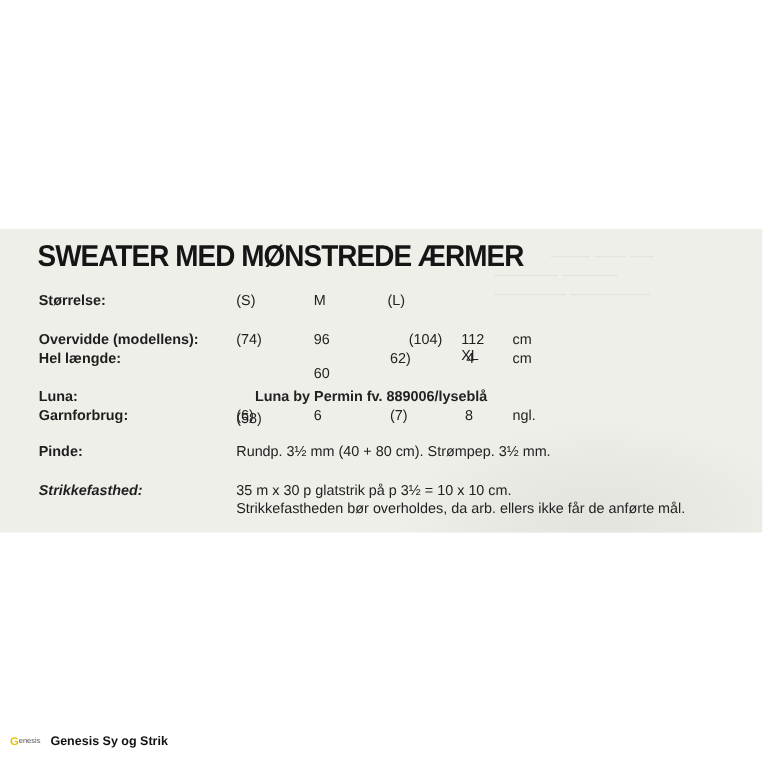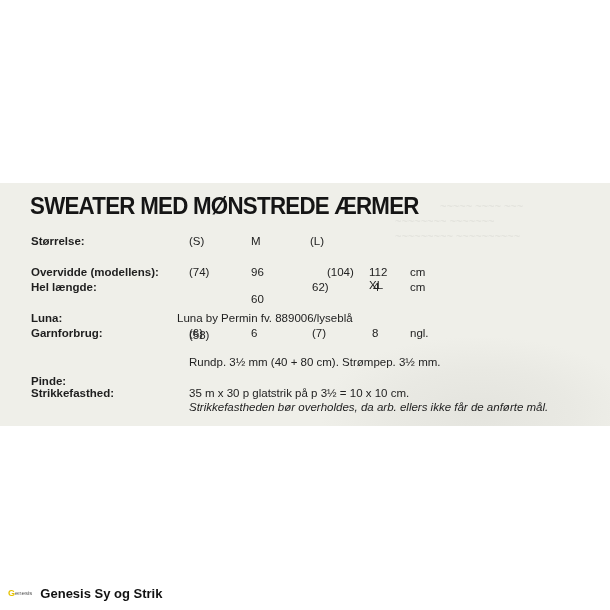--- a/index.html
+++ b/index.html
@@ -25,21 +25,21 @@
   .val {
     position:absolute; font-size:11.5px; color:#222; white-space:nowrap;
   }
   .footer {
     position:absolute; left:8px; top:587px; height:12px; display:flex; align-items:center; gap:8px;
   }
   .logo {
     font-size:6px; color:#555; display:flex; align-items:center;
   }
   .logo .g { color:#e6c200; font-weight:bold; font-size:9px; }
-  .brand { font-size:13px; font-weight:bold; color:#111; }
+  .brand { font-size:10px; font-weight:bold; color:#111; }
 </style>
 </head>
 <body>
 
 <div class="panel"></div>
 
 <div class="watermark" style="left:440px;top:200px;">~~~~~ ~~~~ ~~~</div>
 <div class="watermark" style="left:395px;top:215px;">~~~~~~~~ ~~~~~~~</div>
 <div class="watermark" style="left:395px;top:230px;">~~~~~~~~~ ~~~~~~~~~~</div>
 
@@ -59,35 +59,35 @@
 <div class="val" style="left:410px;top:266px;">cm</div>
 
 <div class="lbl" style="top:281px;">Hel længde:</div>
 <div class="val" style="left:189px;top:281px;margin-top:48px;">(58)</div>
 <div class="val" style="left:251px;top:281px;margin-top:12px;">60</div>
 <div class="val" style="left:312px;top:281px;text-align:right;">62)</div>
 <div class="val" style="left:373px;top:281px;">4</div>
 <div class="val" style="left:410px;top:281px;">cm</div>
 
 <div class="lbl" style="top:312px;">Luna:</div>
-<div class="val" style="left:177px;top:312px;">Luna by Permin fv. 889006/lyseblå</div>
+<div class="val" style="left:204px;top:312px;font-weight:bold;">Luna by Permin fv. 889006/lyseblå</div>
 
 <div class="lbl" style="top:327px;">Garnforbrug:</div>
 <div class="val" style="left:189px;top:327px;">(6)</div>
 <div class="val" style="left:251px;top:327px;">6</div>
 <div class="val" style="left:312px;top:327px;">(7)</div>
 <div class="val" style="left:372px;top:327px;">8</div>
 <div class="val" style="left:410px;top:327px;">ngl.</div>
 
-<div class="lbl" style="top:356px;margin-top:19px;">Pinde:</div>
+<div class="lbl" style="top:356px;">Pinde:</div>
 <div class="val" style="left:189px;top:356px;">Rundp. 3½ mm (40 + 80 cm). Strømpep. 3½ mm.</div>
 
-<div class="lbl" style="top:387px;">Strikkefasthed:</div>
+<div class="lbl" style="top:387px;font-style:italic;">Strikkefasthed:</div>
 <div class="val" style="left:189px;top:387px;">35 m x 30 p glatstrik på p 3½ = 10 x 10 cm.</div>
-<div class="val" style="left:189px;top:401px;font-style:italic;">Strikkefastheden bør overholdes, da arb. ellers ikke får de anførte mål.</div>
+<div class="val" style="left:189px;top:401px;">Strikkefastheden bør overholdes, da arb. ellers ikke får de anførte mål.</div>
 
 <div class="footer">
   <div class="logo">
     <span class="g">G</span>
     <span>enesis</span>
   </div>
   <span class="brand">Genesis Sy og Strik</span>
 </div>
 
 </body></html>

